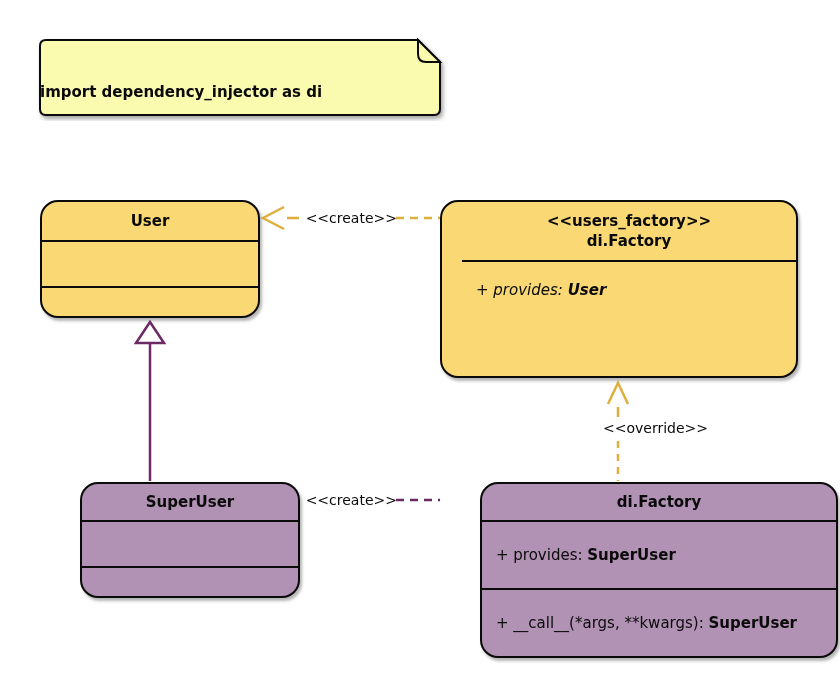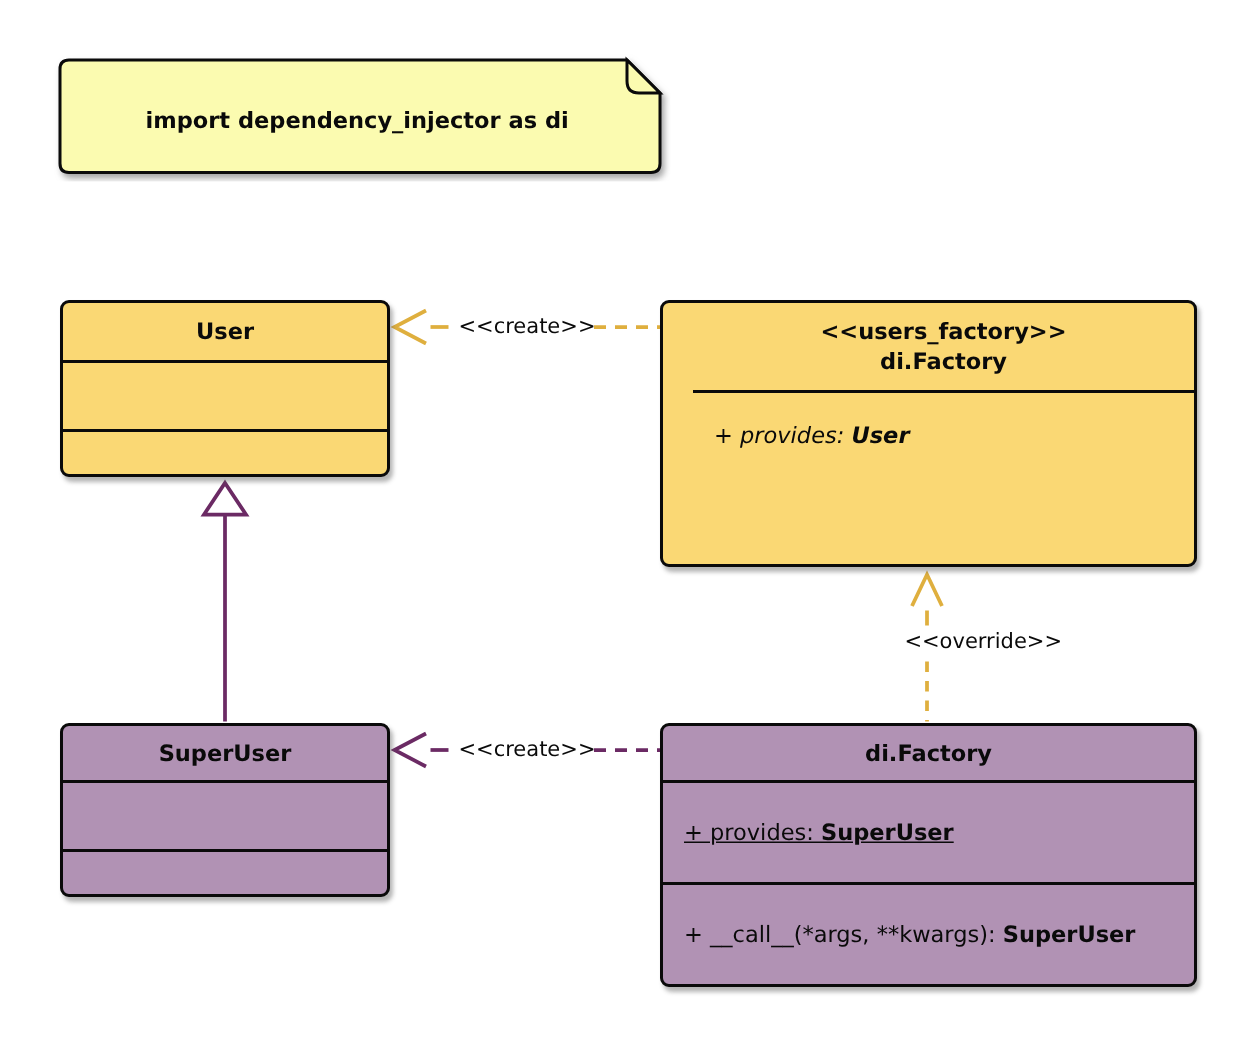--- a/index.html
+++ b/index.html
@@ -3,40 +3,40 @@
 <meta charset="utf-8">
 <style>
   html, body { margin:0; padding:0; background:#ffffff; }
   .canvas {
     position:relative; width:840px; height:700px; background:#ffffff;
     font-family:"DejaVu Sans","Liberation Sans",sans-serif; color:#0a0a0a; overflow:hidden;
   }
   
   .class-box {
     position:absolute; box-sizing:border-box;
-    border:2px solid #0a0a0a; border-radius:6px;
+    border:2px solid #0a0a0a; border-radius:18px;
     box-shadow:2px 3px 3px rgba(90,90,90,0.45);
   }
   .fill-yellow { background:var(--class-yellow,#FAD874); }
-  .fill-purple { background:var(--class-purple,#B192B4); }
+  .fill-purple { background:var(--class-purple,#B192B4);margin-left:40px; }
   .compartment { box-sizing:border-box; }
   .compartment + .compartment { border-top:2px solid #0a0a0a; }
   .title {
     display:flex; flex-direction:column; align-items:center; justify-content:center;
     font-weight:bold; font-size:15px; line-height:20px; text-align:center;
   }
   .member { display:flex; align-items:center; padding-left:14px; font-size:15px; white-space:pre; }
   .member b { font-weight:bold; }
   
   .note-svg { position:absolute; left:35px; top:35px; }
   .note-body { fill:var(--note-yellow,#FBFBB0); stroke:#0a0a0a; stroke-width:2; }
   .note-shadow { filter:drop-shadow(2px 3px 2px rgba(90,90,90,0.55)); }
   .note-text {
-    position:absolute; left:40px; top:36px; width:400px; height:87px;
-    display:flex; align-items:center; padding-left:57px; box-sizing:border-box;
+    position:absolute; left:40px; top:48px; width:400px; height:87px;
+    display:flex; align-items:center; box-sizing:border-box;
     font-weight:bold; font-size:15px;
   }
   
   .edges { position:absolute; left:0; top:0; pointer-events:none; }
   .edge-yellow { stroke:var(--arrow-yellow,#DFAF3E); }
   .edge-purple { stroke:var(--arrow-purple,#6B2A64); }
   .edge-label { position:absolute; font-size:14px; line-height:18px; text-align:right; color:#0a0a0a; }
 </style>
 </head>
 <body>
@@ -100,21 +100,21 @@
       <span>SuperUser</span>
     </div>
     <div class="compartment" style="height:46px;"></div>
     <div class="compartment" style="height:30px;"></div>
   </div>
 
   <div class="class-box fill-purple" style="left:440px; top:482px; width:358px; height:176px;">
     <div class="compartment title" style="height:36px;">
       <span>di.Factory</span>
     </div>
-    <div class="compartment member" style="height:68px;text-decoration:underline;">
+    <div class="compartment member" style="height:68px;">
       <span><span>+ provides: </span><b>SuperUser</b></span>
     </div>
     <div class="compartment member" style="height:68px;">
       <span><span>+ __call__(*args, **kwargs): </span><b>SuperUser</b></span>
     </div>
   </div>
 
   <div class="edge-label" style="left:297px; top:209px; width:100px;">&lt;&lt;create&gt;&gt;</div>
   <div class="edge-label" style="left:297px; top:491px; width:100px;">&lt;&lt;create&gt;&gt;</div>
   <div class="edge-label" style="left:584px; top:419px; width:124px;">&lt;&lt;override&gt;&gt;</div>

